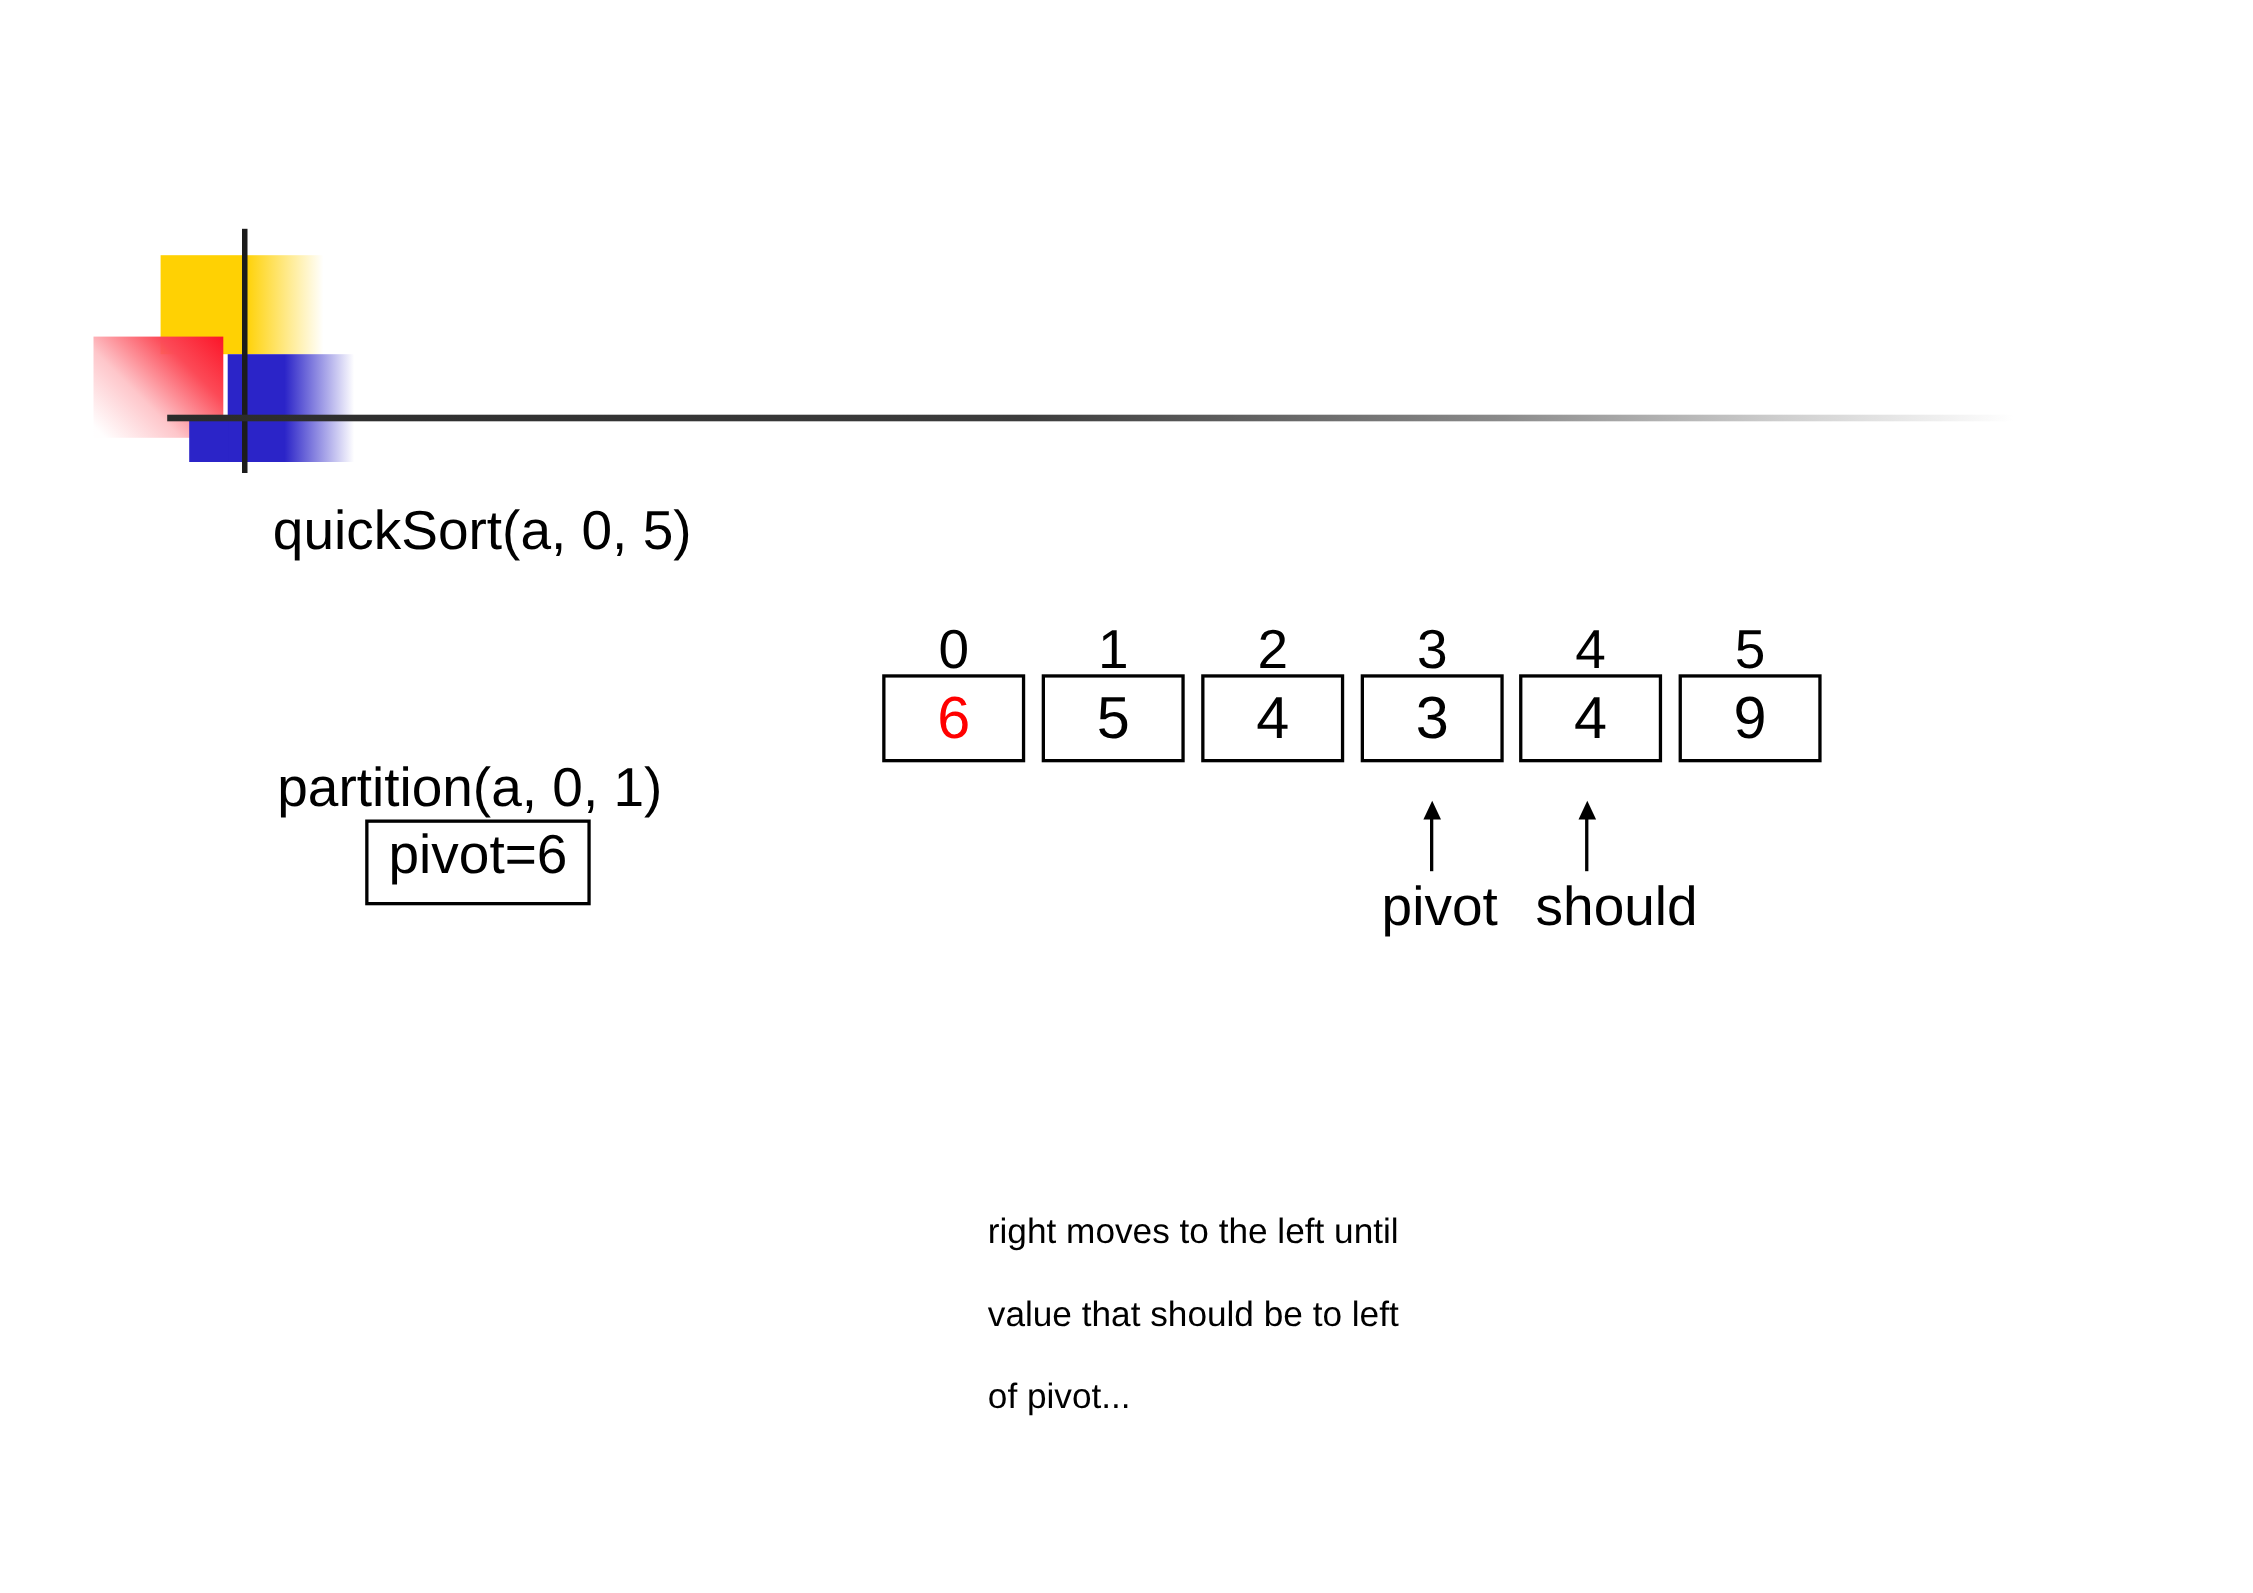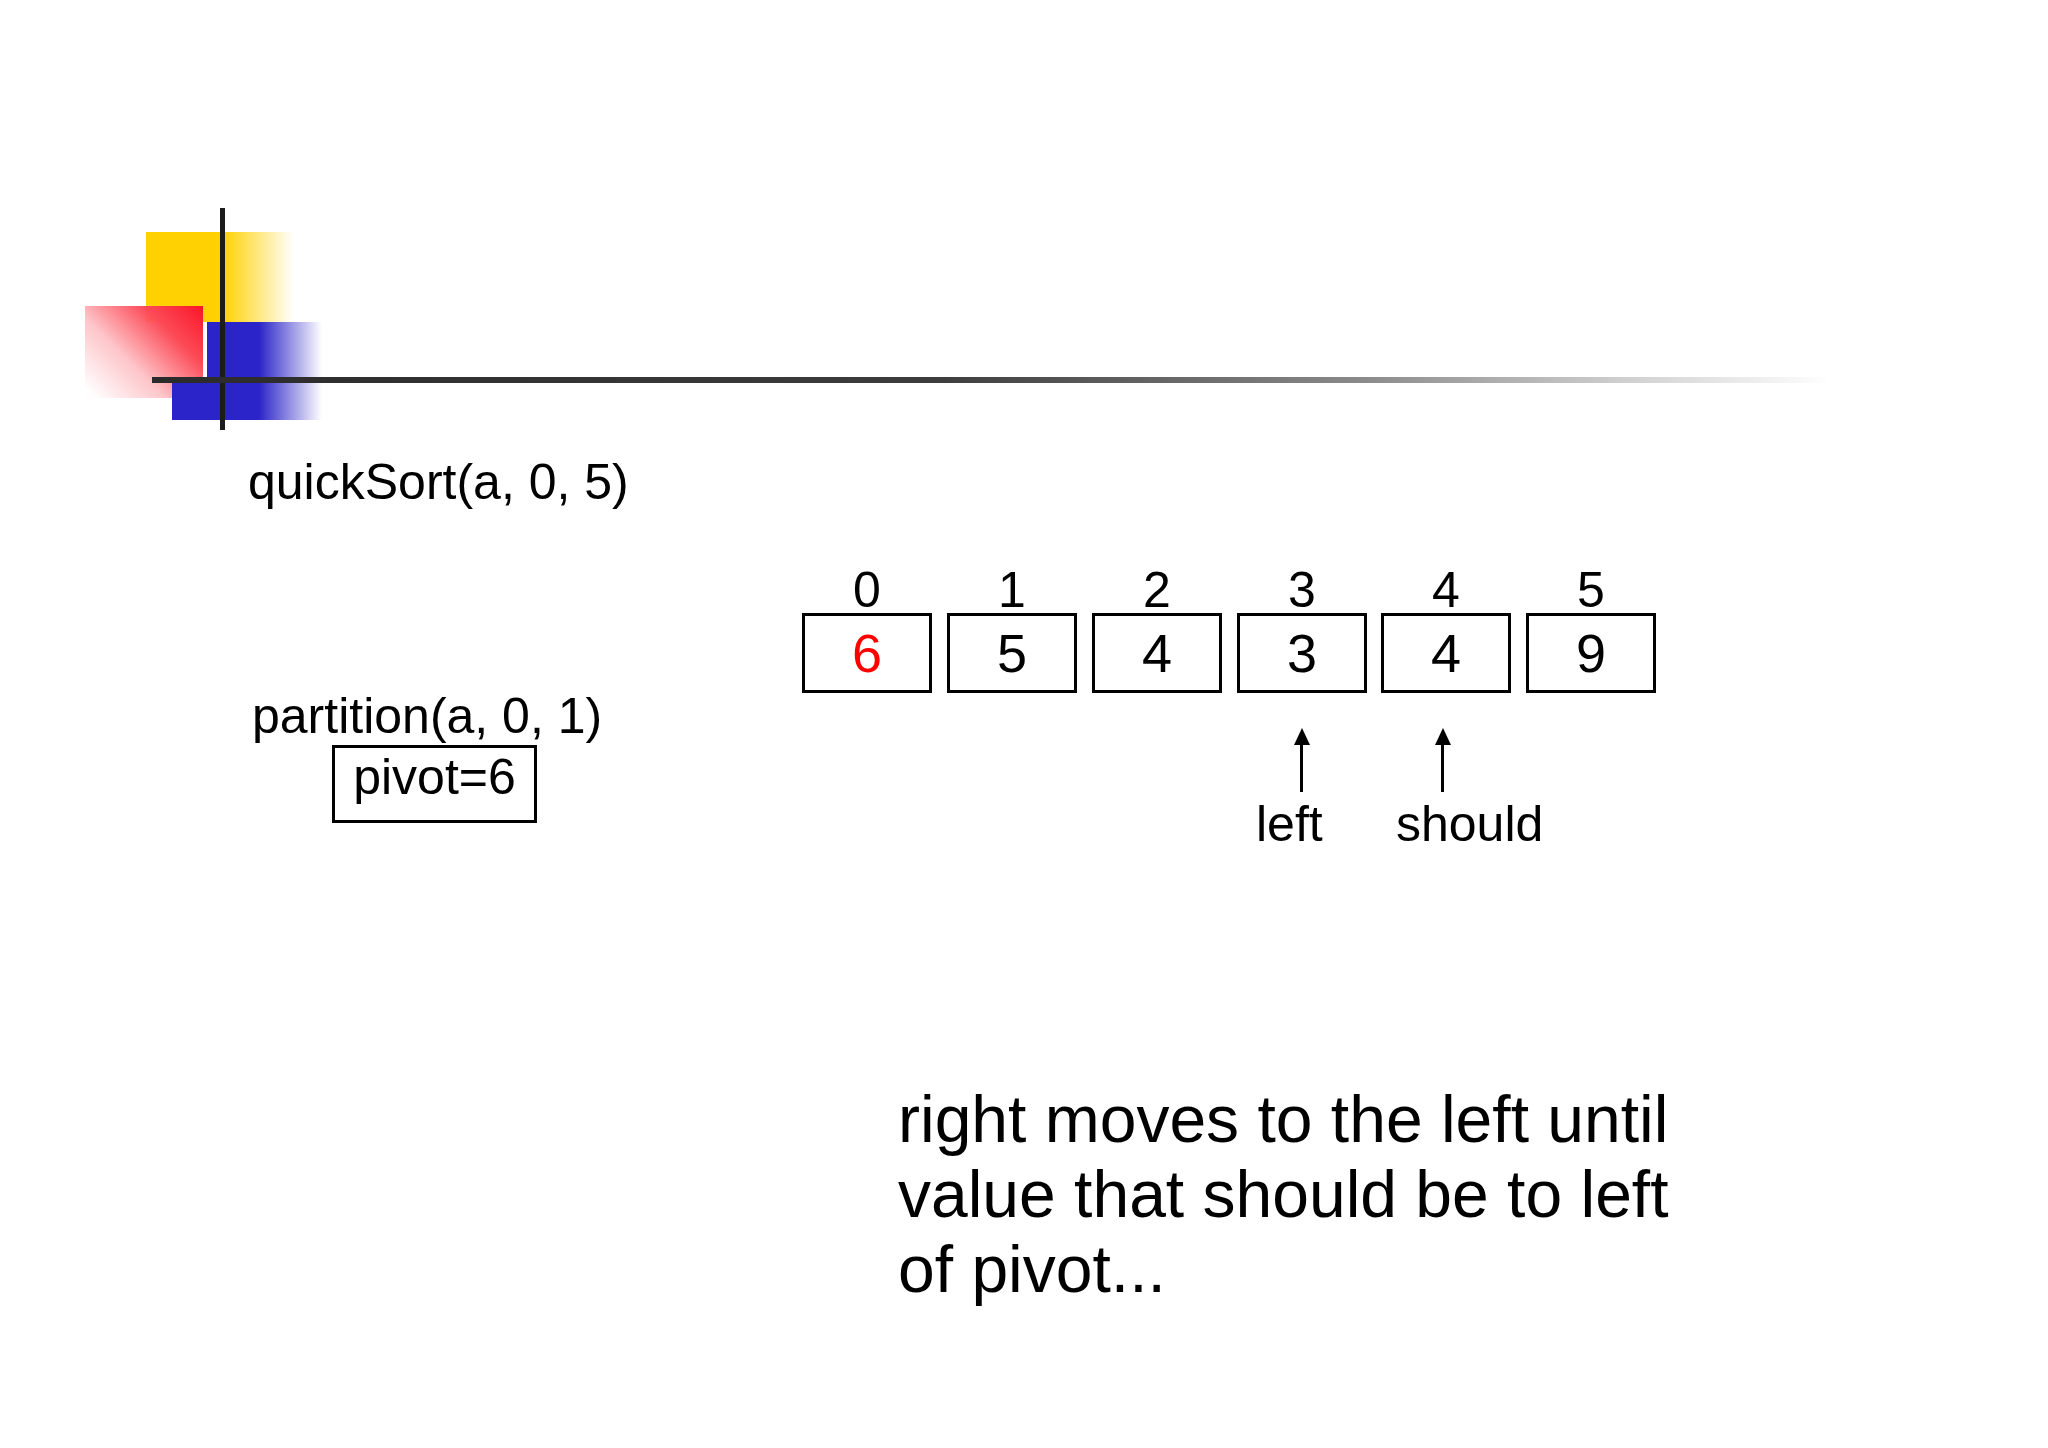--- a/index.html
+++ b/index.html
@@ -68,21 +68,21 @@
   }
   .arrow-stem{
     position:absolute;top:744px;width:3px;height:48px;background:#000;
   }
   .ptr-label{
     position:absolute;top:796px;font-size:50px;line-height:57px;white-space:nowrap;
   }
   
   .caption{
     position:absolute;left:898px;top:1082px;
-    font-size:66px;line-height:75px;white-space:pre-line;
+    font-size:32px;line-height:75px;white-space:pre-line;
   }
 </style>
 </head>
 <body>
 
 <div id="slide">
 
   <div class="logo-yellow"></div>
   <div class="logo-red"></div>
   <div class="logo-blue"></div>
@@ -123,20 +123,20 @@
   <div class="cell c5">
     <span>9</span>
   </div>
 
   <div class="arrow-head" style="left:1294px"></div>
   <div class="arrow-stem" style="left:1300px"></div>
 
   <div class="arrow-head" style="left:1435px"></div>
   <div class="arrow-stem" style="left:1441px"></div>
 
-  <div class="ptr-label" style="left:1256px">left</div>
+  <div class="ptr-label" style="left:1256px">pivot</div>
   <div class="ptr-label" style="left:1396px">should</div>
 
   <div class="caption">right moves to the left until
 value that should be to left
 of pivot...</div>
 
 </div>
 
 </body></html>

